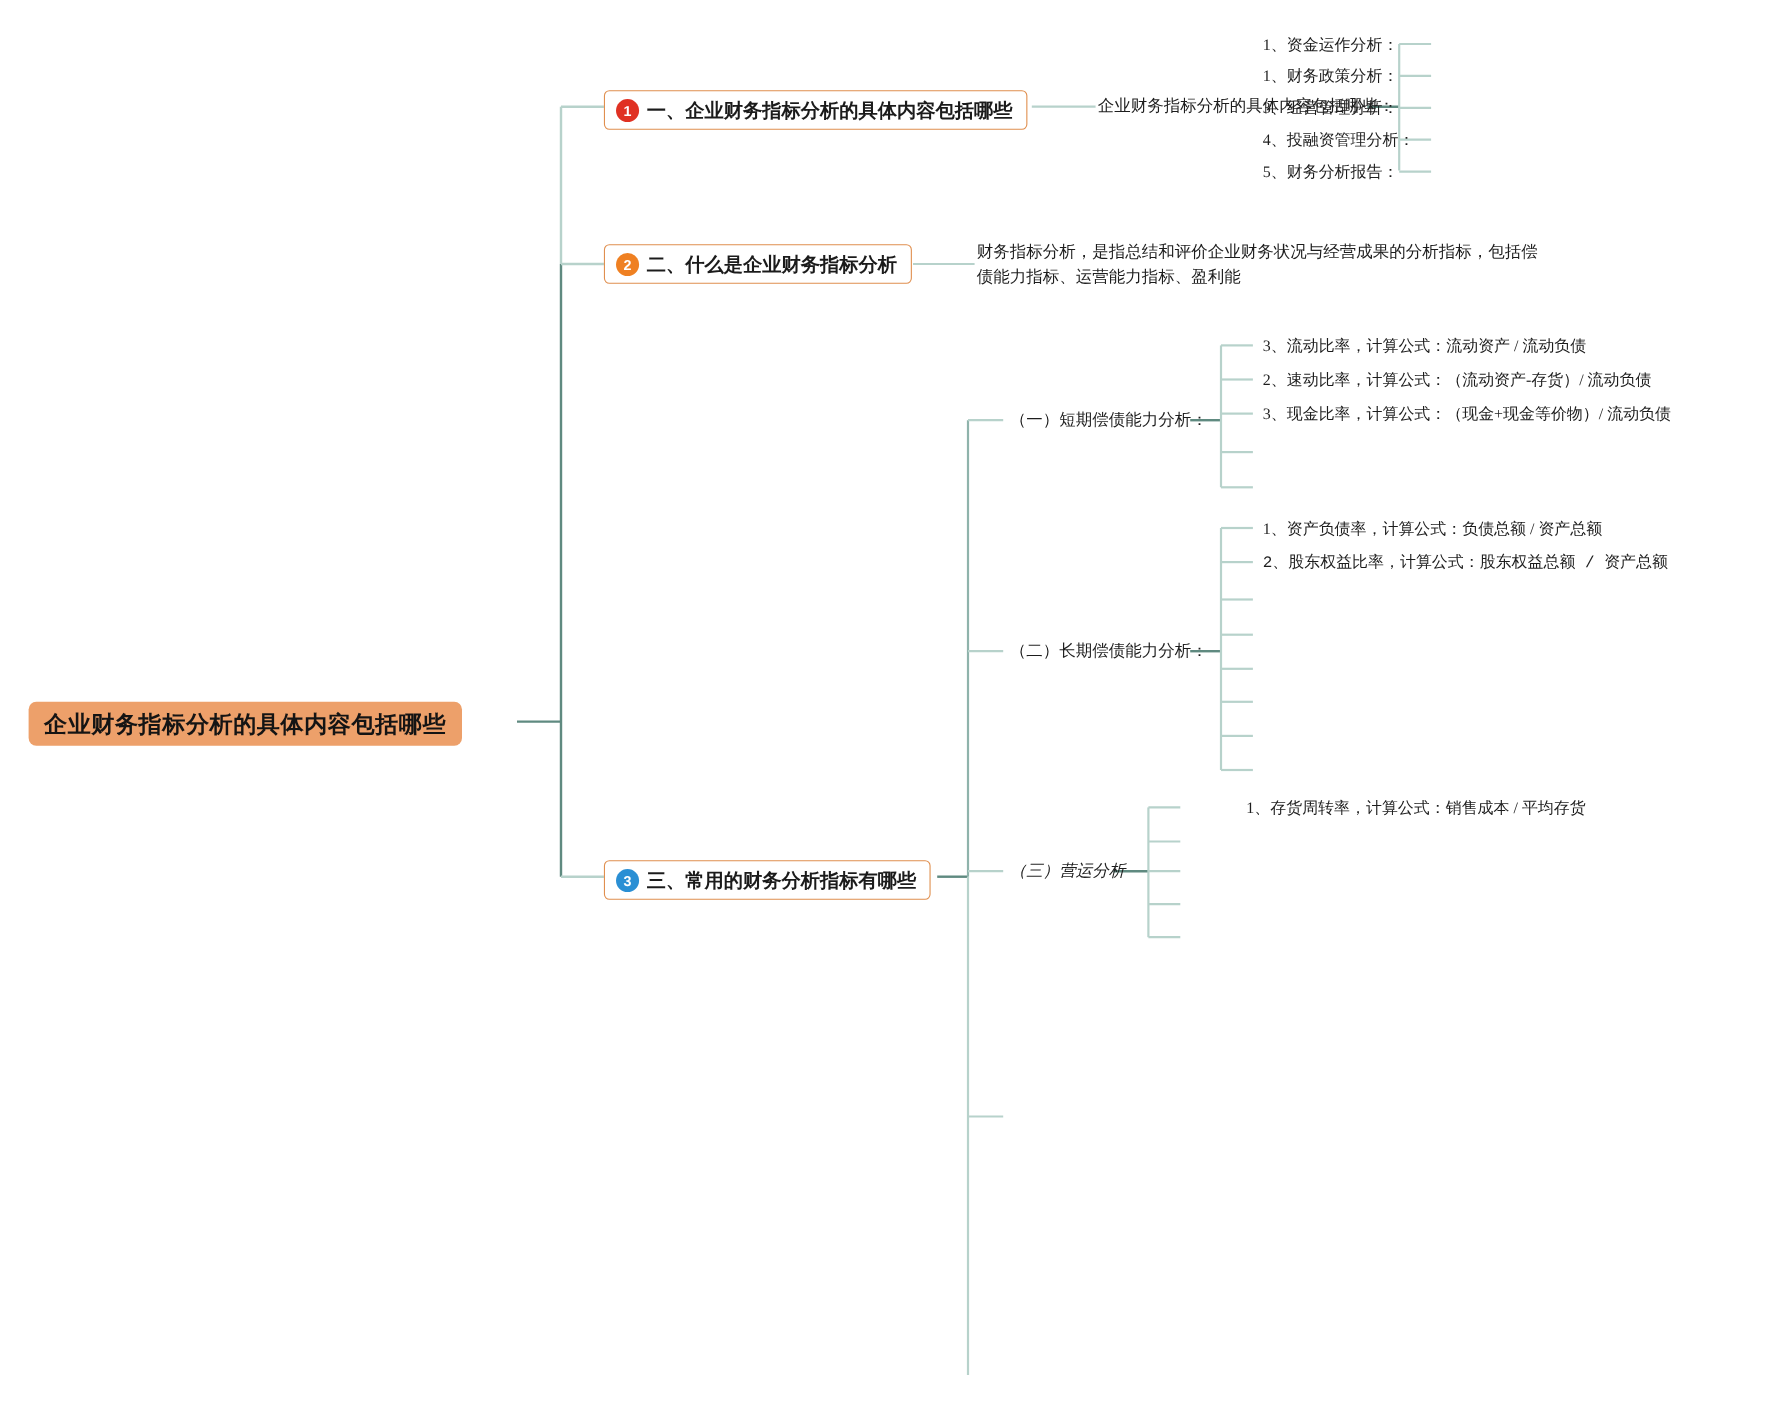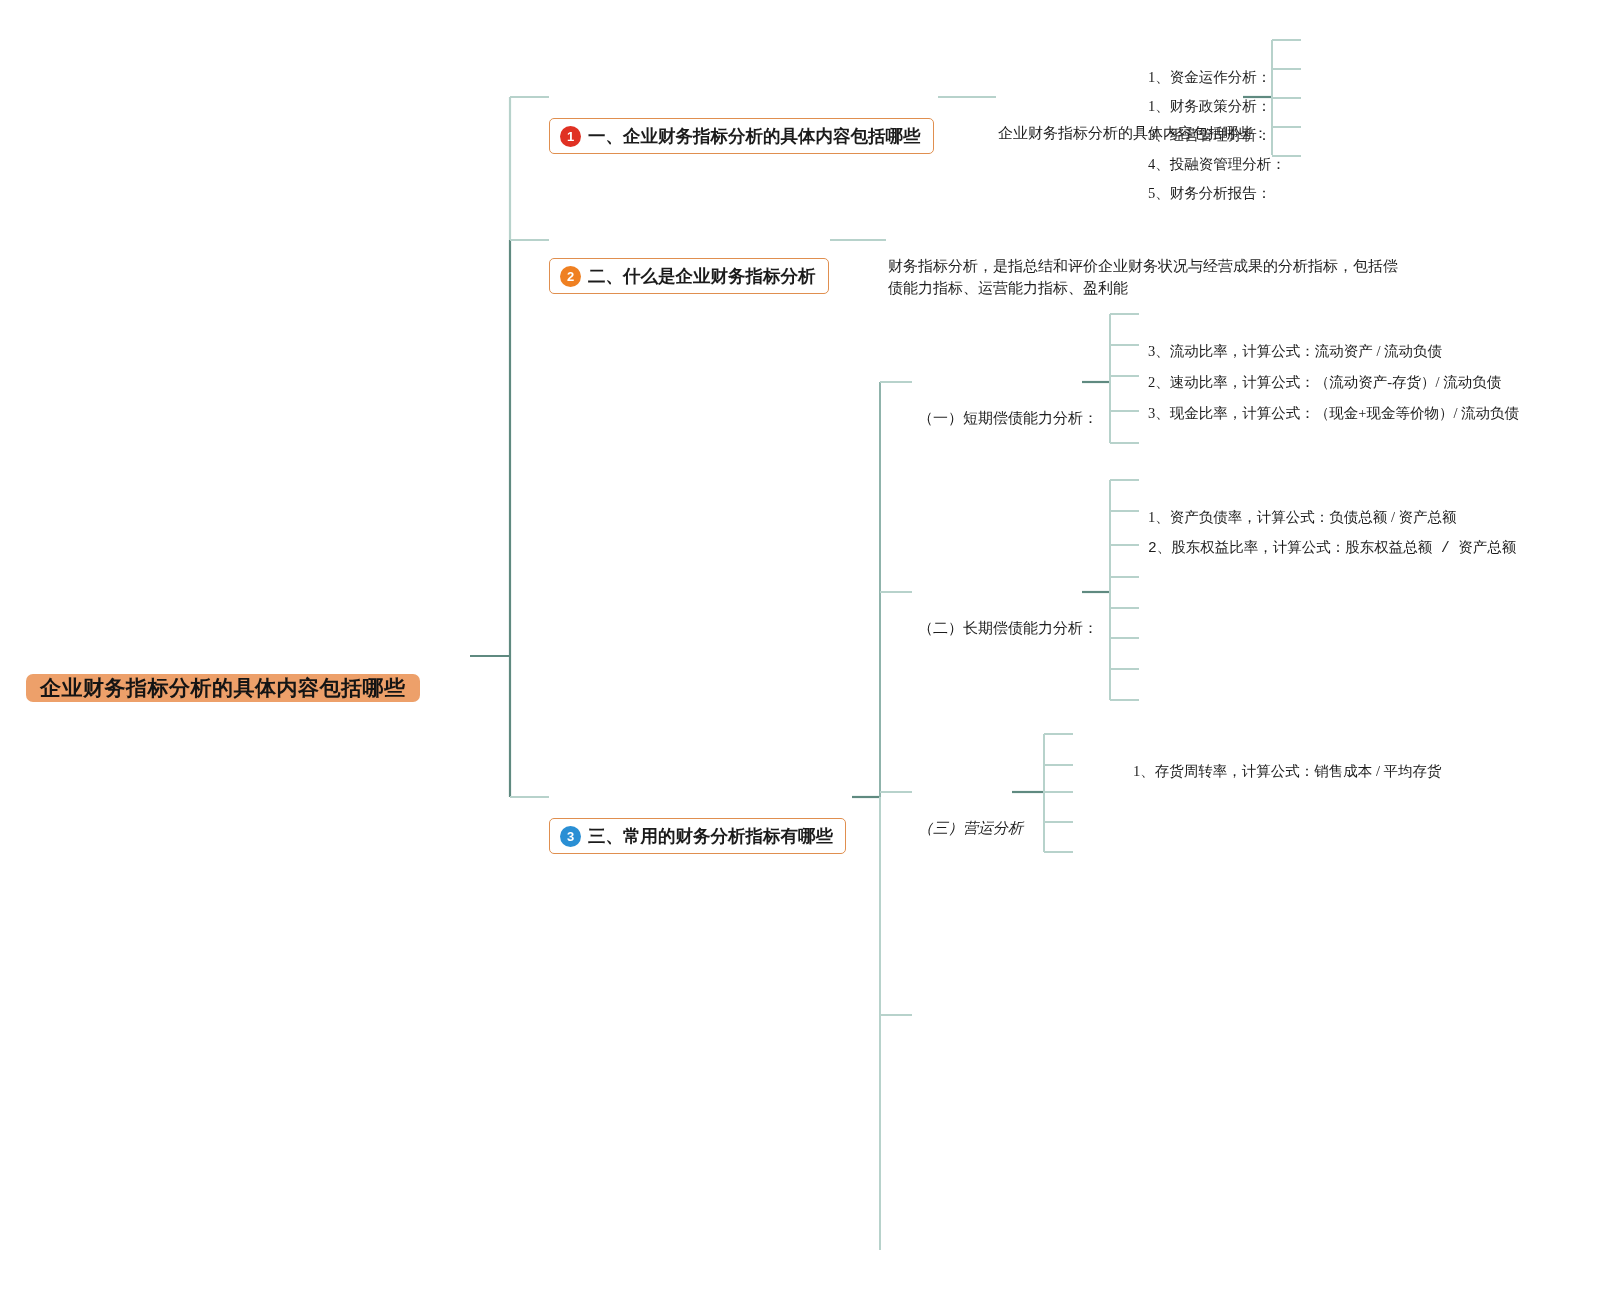--- a/index.html
+++ b/index.html
@@ -17,27 +17,26 @@
   #canvas {
     position: absolute;
     left: 0; top: 0;
     width: 1611px;
     height: 1293px;
   }
   .node {
     position: absolute;
     box-sizing: border-box;
     white-space: nowrap;
-    margin-top: 36px;
   }
   
   .root-node {
     left: 26px;
     top: 638px;
-    height: 28px;
+    height: 40px;
     padding: 0 14px;
     display: flex;
     align-items: center;
     background: #eda06a;
     border-radius: 7px;
     font-size: 21px;
     font-weight: bold;
     color: #141414;
     letter-spacing: 0.5px;
   }

